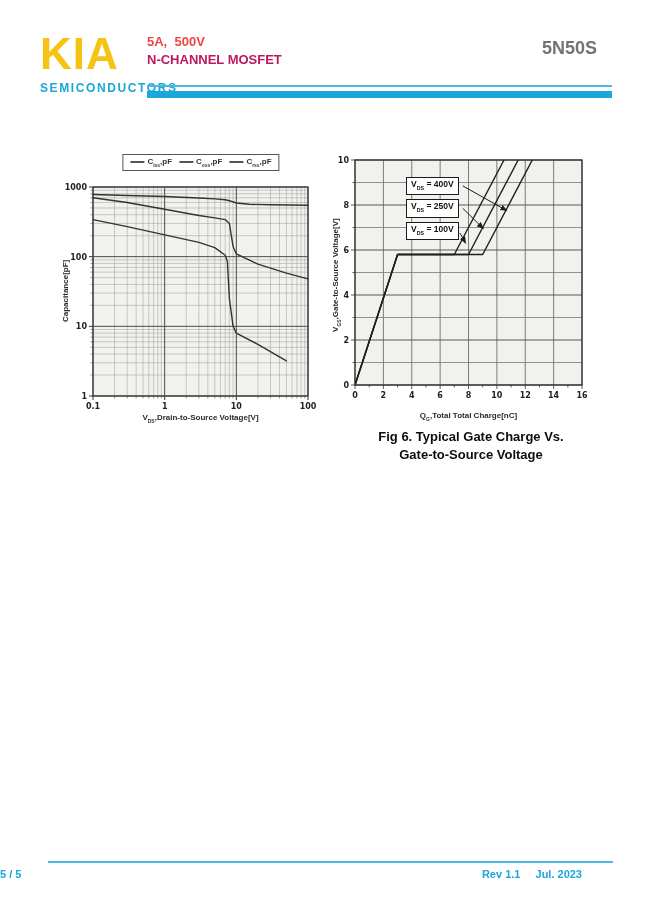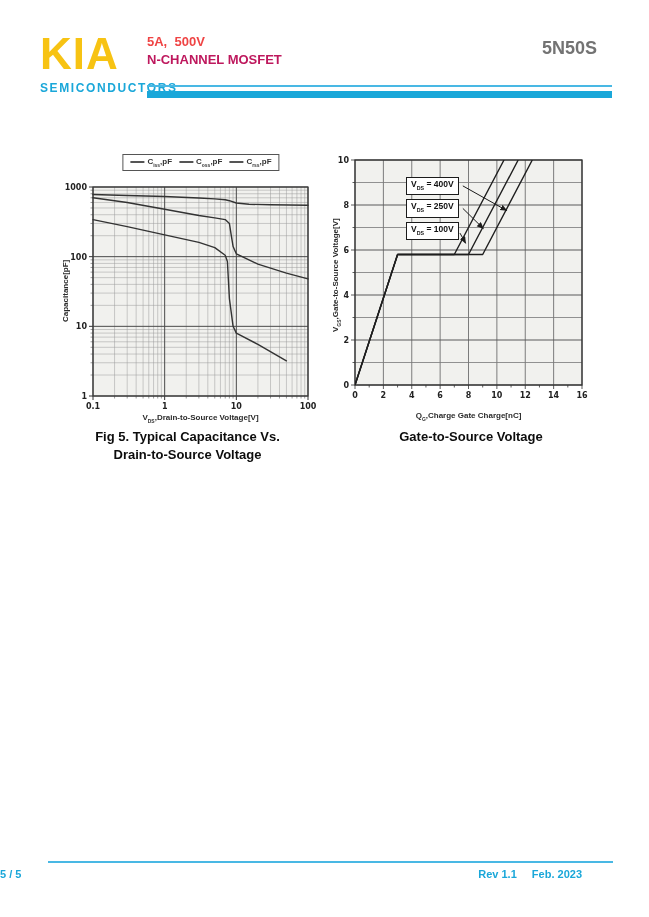--- a/index.html
+++ b/index.html
@@ -194,24 +194,20 @@
         <line x1="38" y1="37" x2="253" y2="37" stroke="#4a4a4a" stroke-width="1"></line>
         <line x1="34" y1="37" x2="38" y2="37" stroke="#333" stroke-width="1"></line>
         <text x="32" y="40" text-anchor="end" class="tick">1000</text>
         <rect x="38" y="37" width="215" height="209" fill="none" stroke="#3a3a3a" stroke-width="1.2"></rect>
         <polyline points="38.0,44.5 72.2,45.5 109.7,46.5 143.9,48.0 159.8,48.9 170.2,49.8 174.4,50.7 181.3,53.0 194.0,54.3 215.5,54.8 253.0,55.2" fill="none" stroke="#333333" stroke-width="1.4" stroke-linejoin="round" stroke-linecap="round"></polyline>
         <polyline points="38.0,47.8 72.2,52.5 109.7,59.2 143.9,65.5 159.8,67.9 170.2,69.6 174.4,73.4 176.3,85.7 178.1,96.5 181.3,103.8 202.9,114.2 231.4,123.1 253.0,128.9" fill="none" stroke="#333333" stroke-width="1.4" stroke-linejoin="round" stroke-linecap="round"></polyline>
         <polyline points="38.0,69.6 72.2,76.6 109.7,84.9 143.9,92.4 159.8,97.6 170.2,105.2 172.4,111.6 174.4,148.6 178.1,176.3 181.3,183.1 202.9,194.4 231.4,210.8" fill="none" stroke="#333333" stroke-width="1.4" stroke-linejoin="round" stroke-linecap="round"></polyline>
       </svg>
     <div class="axis-label" id="fig5-xlabel"><span>V</span><sub>DS</sub><span>,Drain-to-Source Voltage[V]</span></div>
     <div class="axis-label" id="fig5-ylabel">Capacitance[pF]</div>
-    <div class="caption">
-      <div>Fig 5. Typical Capacitance Vs.</div>
-      <div>Drain-to-Source Voltage</div>
-    </div>
   </div>
 
   <div class="figblock" id="fig6block">
     <svg class="chart-svg" width="292" height="262" viewBox="0 0 292 262">
         <rect x="30" y="10" width="227" height="225" fill="#f1f1ee"></rect>
         <line x1="30" y1="10" x2="30" y2="235" stroke="#6e6e6e" stroke-width="0.9"></line>
         <line x1="58.375" y1="10" x2="58.375" y2="235" stroke="#6e6e6e" stroke-width="0.9"></line>
         <line x1="86.75" y1="10" x2="86.75" y2="235" stroke="#6e6e6e" stroke-width="0.9"></line>
         <line x1="115.125" y1="10" x2="115.125" y2="235" stroke="#6e6e6e" stroke-width="0.9"></line>
         <line x1="143.5" y1="10" x2="143.5" y2="235" stroke="#6e6e6e" stroke-width="0.9"></line>
@@ -285,27 +281,28 @@
         <polyline points="30.0,235.0 72.6,104.5 129.3,104.5 179.0,10.0" fill="none" stroke="#1f1f1f" stroke-width="1.4" stroke-linejoin="round" clip-path="url(#f6clip)"></polyline>
         <polyline points="30.0,235.0 72.6,104.5 143.5,104.5 193.2,10.0" fill="none" stroke="#1f1f1f" stroke-width="1.4" stroke-linejoin="round" clip-path="url(#f6clip)"></polyline>
         <polyline points="30.0,235.0 72.6,104.5 157.7,104.5 207.3,10.0" fill="none" stroke="#1f1f1f" stroke-width="1.4" stroke-linejoin="round" clip-path="url(#f6clip)"></polyline>
         <line x1="137.825" y1="35.875" x2="181.80624999999998" y2="60.625" stroke="#1b1b1b" stroke-width="1" marker-end="url(#arrh)"></line>
         <line x1="137.825" y1="58.37500000000003" x2="158.39687500000002" y2="78.625" stroke="#1b1b1b" stroke-width="1" marker-end="url(#arrh)"></line>
         <line x1="134.9875" y1="83.125" x2="140.6625" y2="93.25" stroke="#1b1b1b" stroke-width="1" marker-end="url(#arrh)"></line>
       </svg>
     <div class="ann-box" style="left: 81.075px; top: 26.75px;"><span>V</span><sub>DS</sub><span> = 400V</span></div>
     <div class="ann-box" style="left: 81.075px; top: 49.25px;"><span>V</span><sub>DS</sub><span> = 250V</span></div>
     <div class="ann-box" style="left: 81.075px; top: 71.75px;"><span>V</span><sub>DS</sub><span> = 100V</span></div>
-    <div class="axis-label" id="fig6-xlabel"><span>Q</span><sub>G</sub><span>,Charge Gate Charge[nC]</span></div>
+    <div class="axis-label" id="fig6-xlabel"><span>Q</span><sub>G</sub><span>,Total Total Charge[nC]</span></div>
     <div class="axis-label" id="fig6-ylabel"><span>V</span><sub>GS</sub><span>,Gate-to-Source Voltage[V]</span></div>
     <div class="caption">
+      <div>Fig 6. Typical Gate Charge Vs.</div>
       <div>Gate-to-Source Voltage</div>
     </div>
   </div>
 
   <div class="ftr-line"></div>
   <div class="ftr-page">5 / 5</div>
   <div class="ftr-rev">
     <span style="margin-left:16px">Rev 1.1</span>
-    <span>Feb. 2023</span>
+    <span>Jul. 2023</span>
   </div>
 
 </div>
 
 </body></html>

